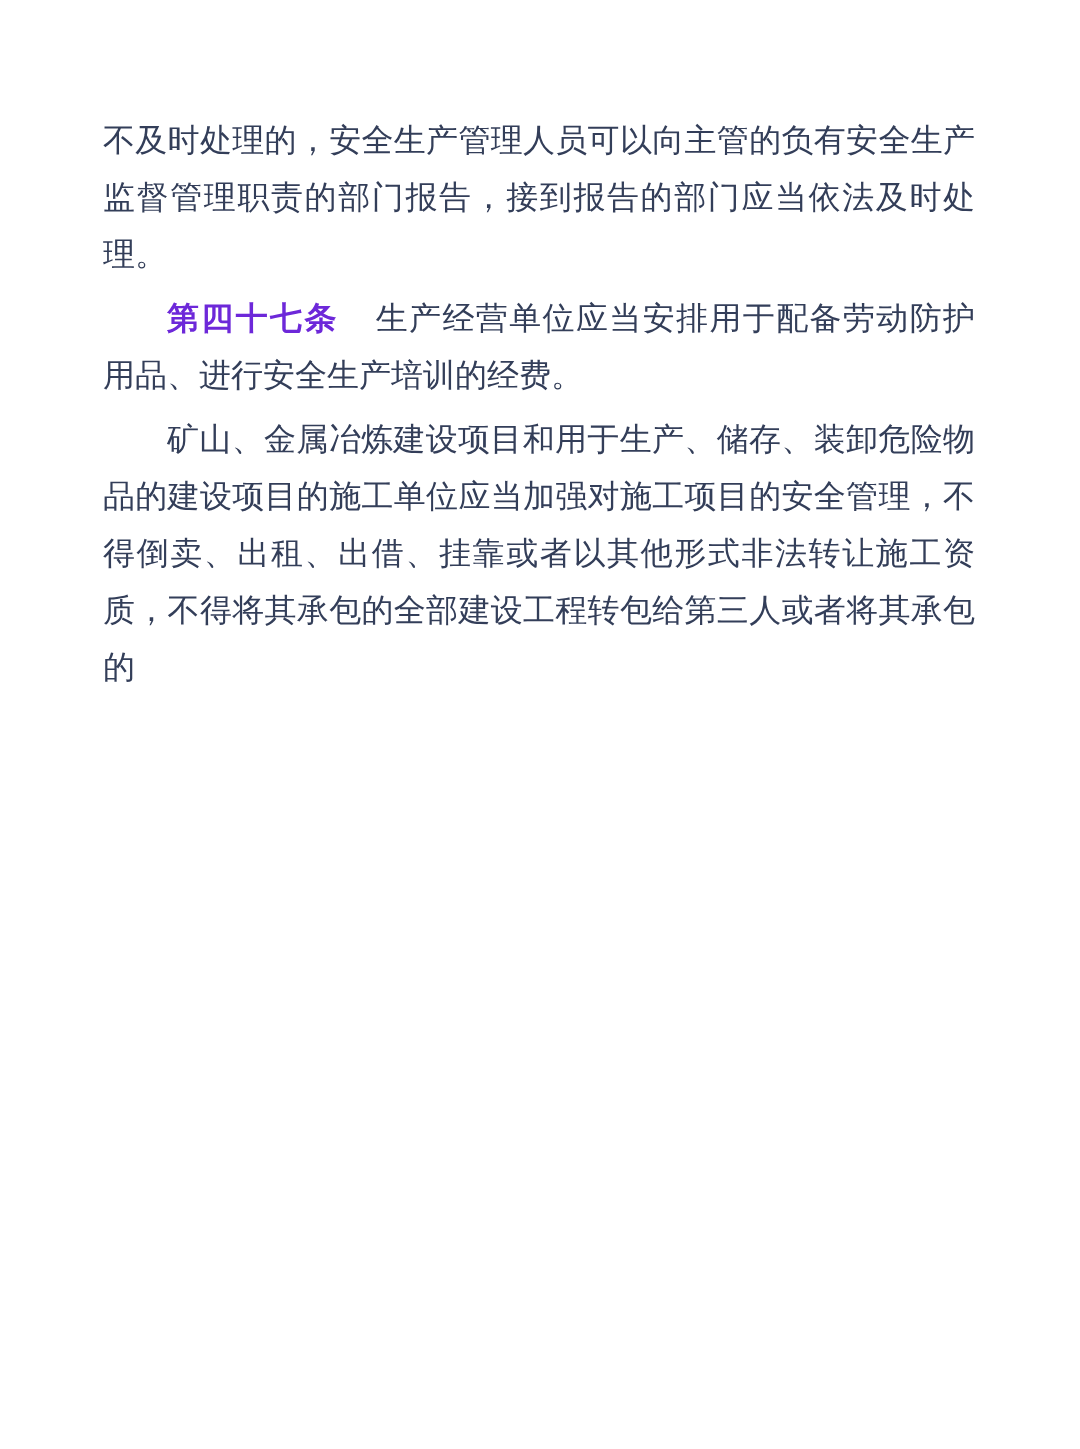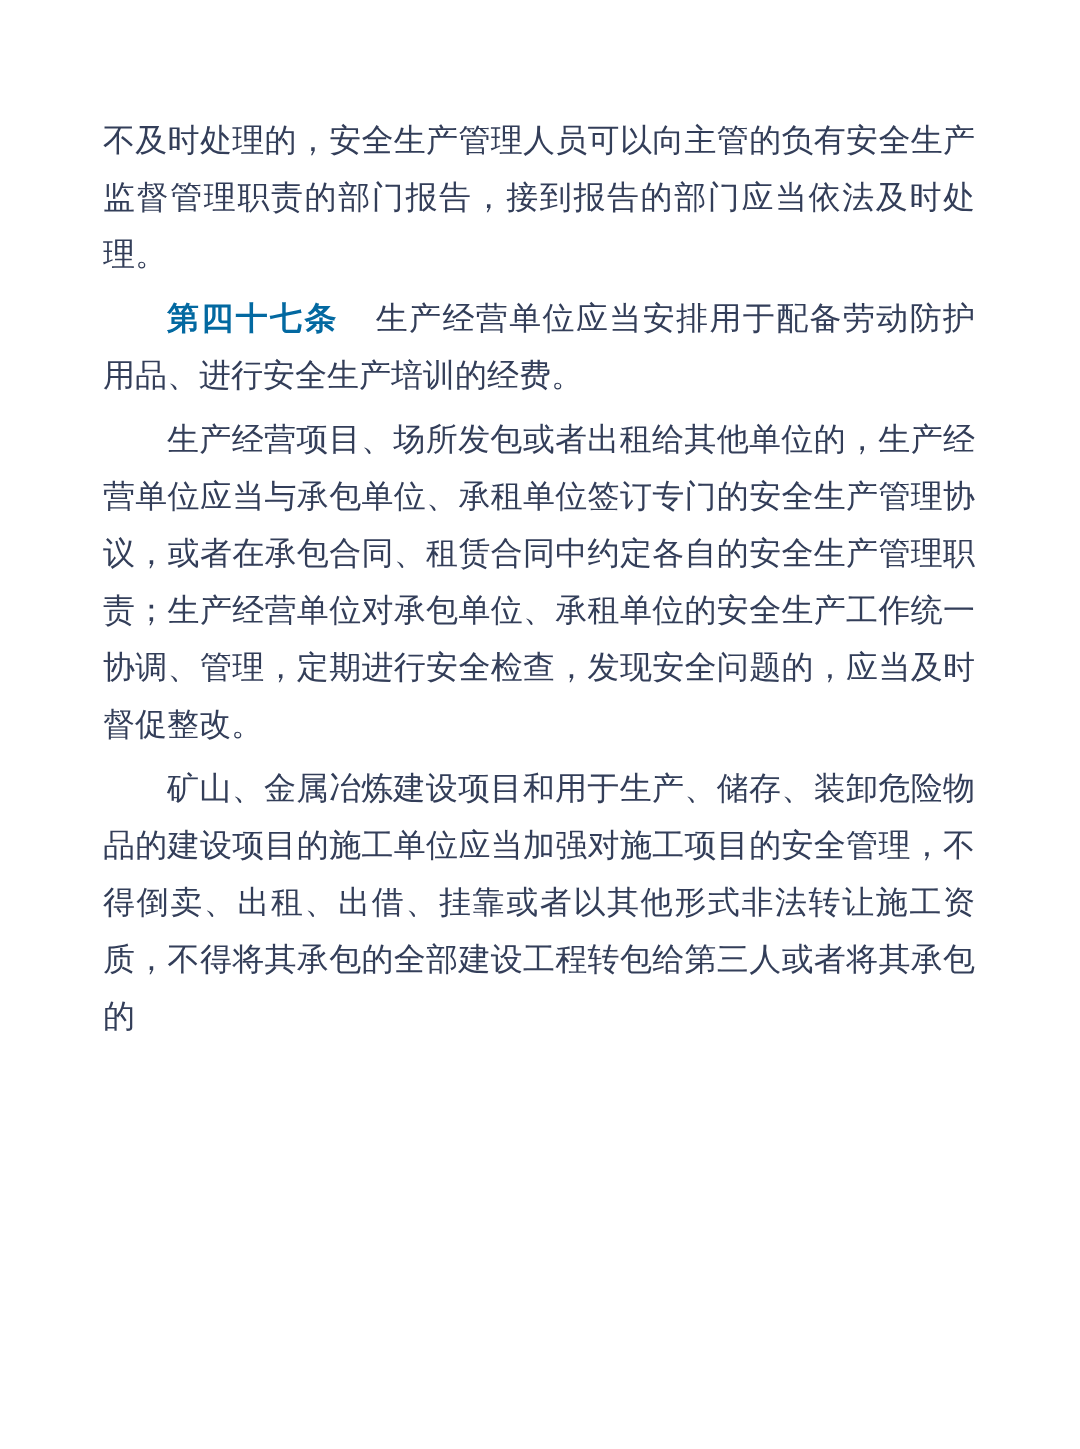--- a/index.html
+++ b/index.html
@@ -27,35 +27,34 @@
     margin: 0 0 7px 0;
     padding: 0;
     text-indent: 2em;
   }
   p.para.flush {
     text-indent: 0;
   }
   .article-label {
     font-family: "Liberation Sans", "DejaVu Sans", sans-serif;
     font-weight: bold;
-    color: #0369a1;
+    color: #6d28d9;
     margin-right: 1.15em;
     letter-spacing: 1px;
   }
 </style>
 </head>
 <body>
 
 <div class="page">
   <div class="doc">
 
     <p class="para flush"><span>不及时处理的，安全生产管理人员可以向主管的负有安全生产监督管理职责的部门报告，接到报告的部门应当依法及时处理。</span></p>
 
     <p class="para"><span class="article-label">第四十七条</span><span>生产经营单位应当安排用于配备劳动防护用品、进行安全生产培训的经费。</span></p>
 
 
 
-    <p class="para"><span>生产经营项目、场所发包或者出租给其他单位的，生产经营单位应当与承包单位、承租单位签订专门的安全生产管理协议，或者在承包合同、租赁合同中约定各自的安全生产管理职责；生产经营单位对承包单位、承租单位的安全生产工作统一协调、管理，定期进行安全检查，发现安全问题的，应当及时督促整改。</span></p>
 
     <p class="para"><span>矿山、金属冶炼建设项目和用于生产、储存、装卸危险物品的建设项目的施工单位应当加强对施工项目的安全管理，不得倒卖、出租、出借、挂靠或者以其他形式非法转让施工资质，不得将其承包的全部建设工程转包给第三人或者将其承包的</span></p>
 
   </div>
 </div>
 
 </body></html>

